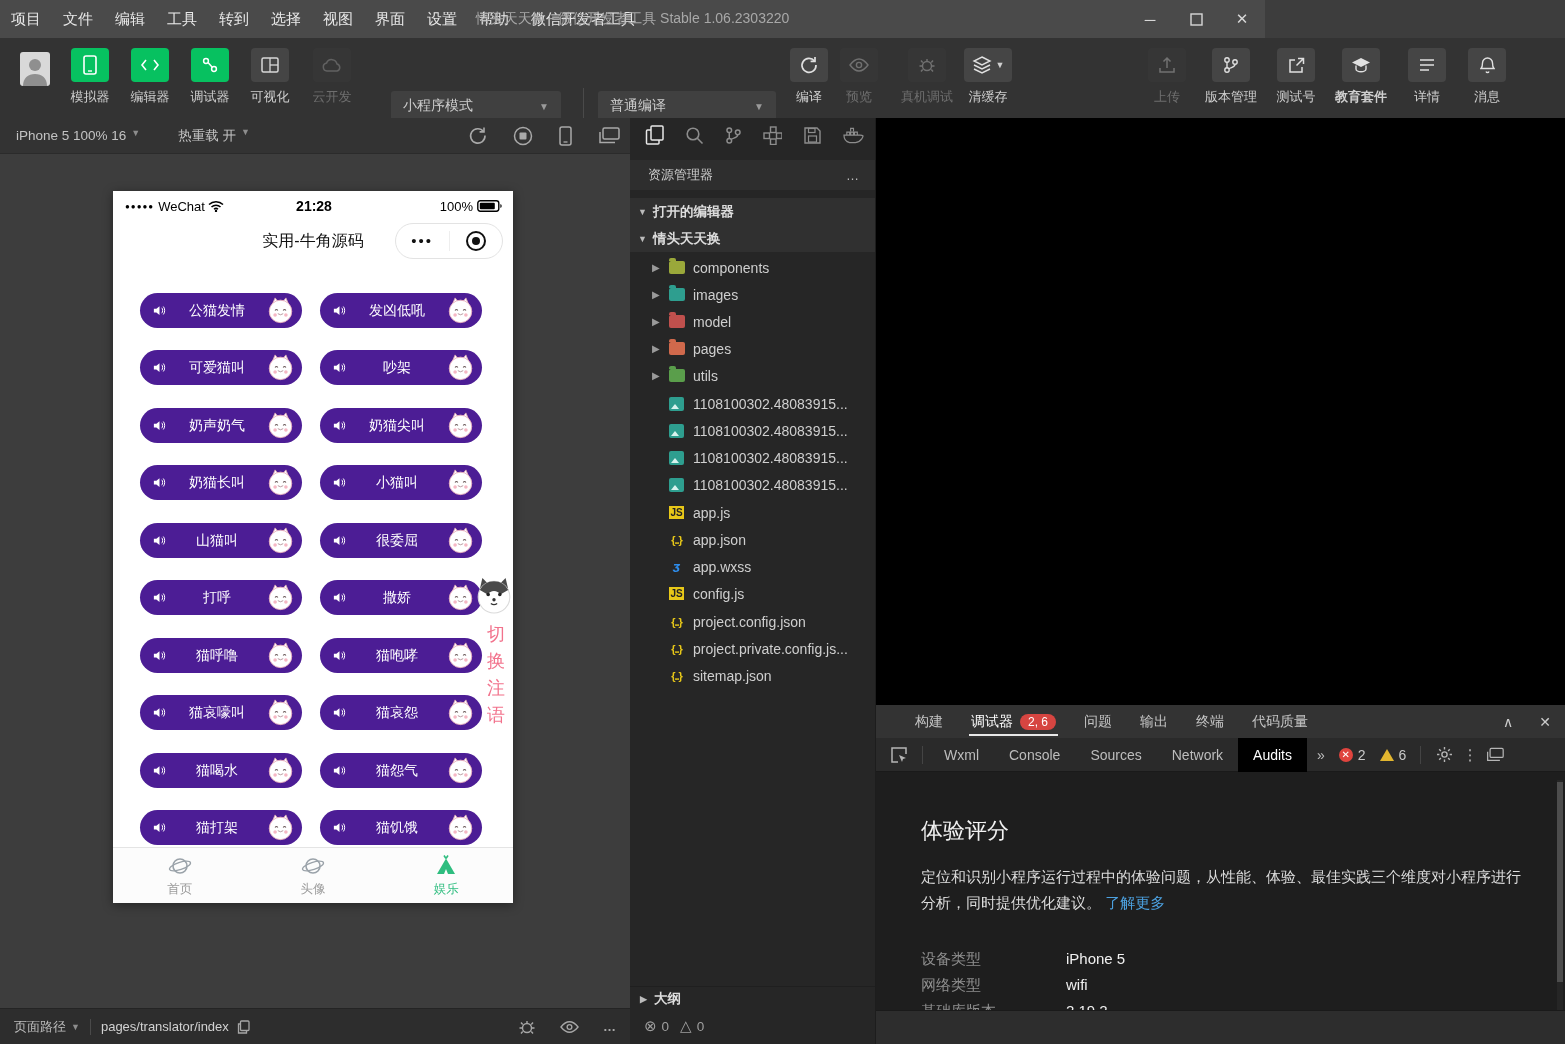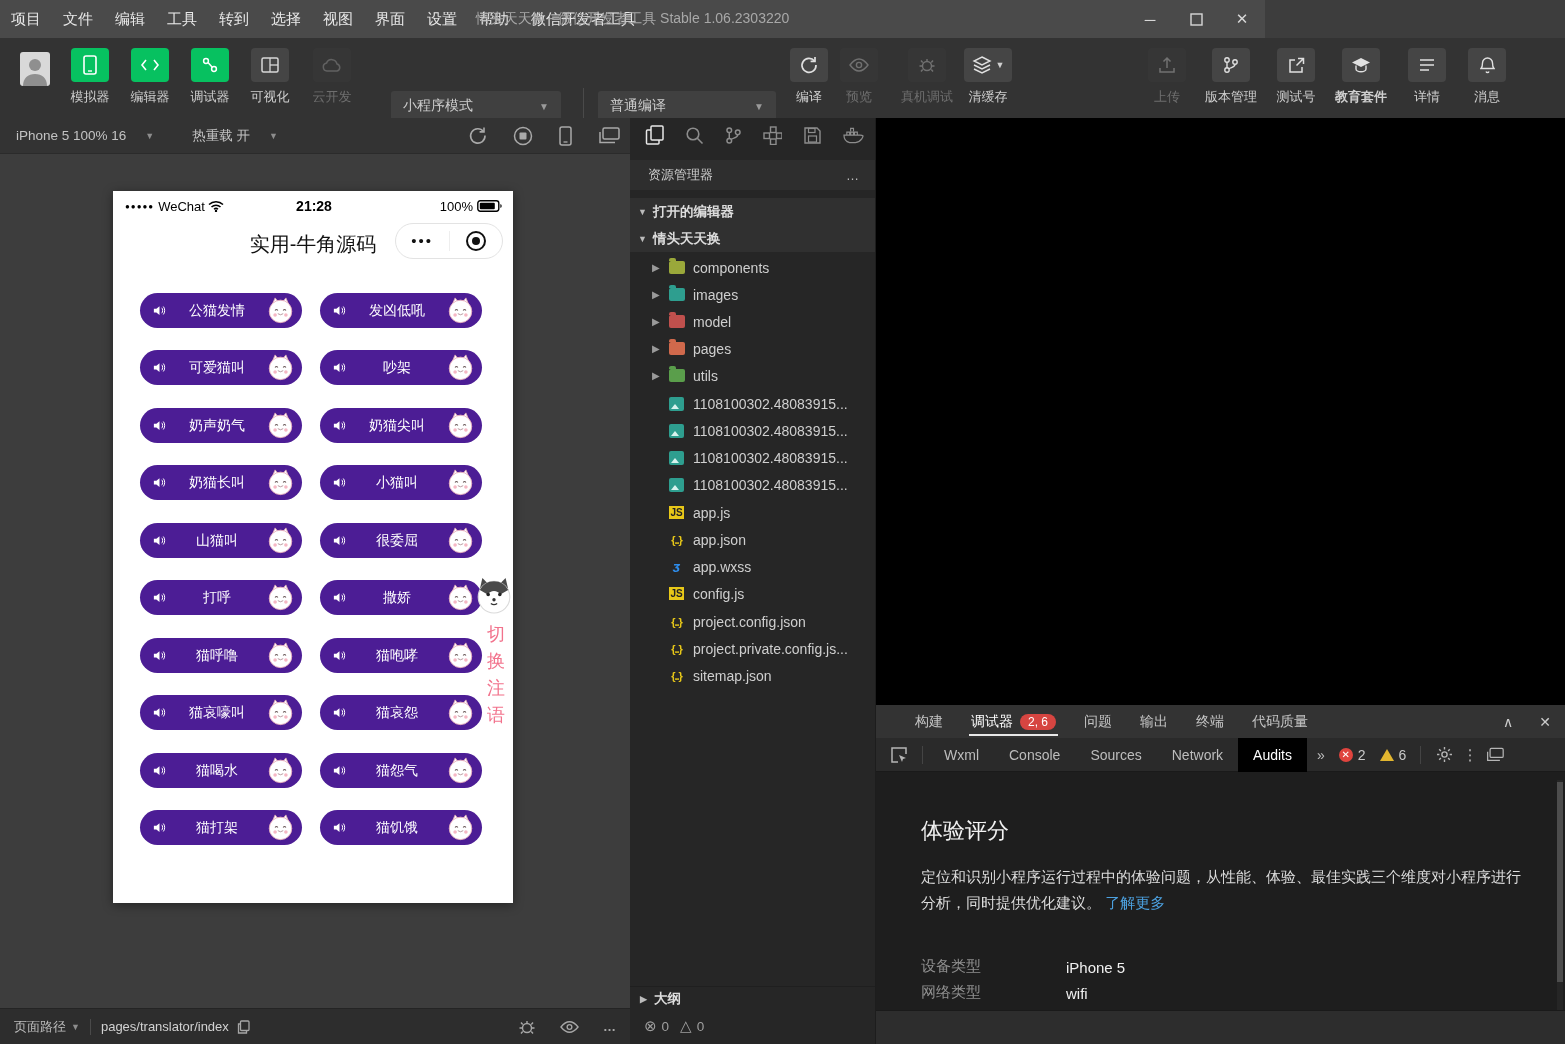--- a/index.html
+++ b/index.html
@@ -28,30 +28,30 @@
   .tbtn.disabled .ibox { opacity:.45; }
   .select { position:absolute; top:53px; height:30px; background:#404040; border-radius:3px; color:#cccccc;
     font-size:14px; display:flex; align-items:center; padding:0 12px; }
   .select .caret { margin-left:auto; color:#9a9a9a; font-size:10px; }
   .vsep { position:absolute; top:50px; width:1px; height:36px; background:#4a4a4a; }
 
   
   .sim-panel { position:absolute; top:118px; left:0; width:630px; height:890px; background:#3d3d3d; }
   .sim-toolbar { position:absolute; top:0; left:0; right:0; height:36px; background:#333333; border-bottom:1px solid #2b2b2b;
     display:flex; align-items:center; color:#c3c3c3; font-size:13.5px; }
-  .sim-tool-item { padding:0 10px; display:flex; align-items:center; gap:19px; }
+  .sim-tool-item { padding:0 10px; display:flex; gap:5px; }
   .sim-icons { position:absolute; right:10px; display:flex; gap:26px; align-items:center; }
 
   
   .phone { position:absolute; left:113px; top:73px; width:400px; height:712px; background:#ffffff;
     box-shadow:0 2px 10px rgba(0,0,0,.4); overflow:hidden; }
   .pstatus { position:absolute; top:6px; left:12px; right:10px; height:18px; display:flex; align-items:center; color:#000; font-size:13px; }
   .ptime { position:absolute; left:50%; transform:translateX(-50%); font-size:14px; font-weight:bold; }
   .pbattery { margin-left:auto; display:flex; align-items:center; gap:4px; }
-  .pnav-title { position:absolute; top:40px; left:0; right:0; text-align:center; font-size:20px; color:#111; }
+  .pnav-title { position:absolute; top:40px; left:0; right:0; text-align:center; font-size:16px; color:#111; }
   .capsule { position:absolute; top:32px; left:282px; width:108px; height:36px; border:1px solid #e3e3e3; border-radius:18px;
     display:flex; align-items:center; background:#fff; }
   .capsule .dots { flex:1; text-align:center; letter-spacing:2px; font-size:15px; color:#111; line-height:10px; }
   .capsule .cdiv { width:1px; height:20px; background:#eeeeee; }
   .capsule .target { flex:1; display:flex; justify-content:center; }
   .pill { position:absolute; width:162px; height:35px; background:#4c1d95; border-radius:18px;
     display:flex; align-items:center; padding:0 8px 0 12px; }
   .pill .plabel { flex:1; text-align:center; color:#ffffff; font-size:14px; white-space:nowrap; }
   .float-tip { position:absolute; left:372px; top:430px; width:22px; color:#f2728c; font-size:18px; line-height:27px; text-align:center; }
   .husky { position:absolute; left:362px; top:385px; }
@@ -109,21 +109,21 @@
   .devbar .dsep { width:1px; height:18px; background:#444; margin:0 6px; }
   .count { display:flex; align-items:center; gap:5px; margin-left:14px; color:#c9c9c9; }
   .dot-err { width:14px; height:14px; border-radius:50%; background:#e0443e; color:#fff; font-size:10px;
     display:flex; align-items:center; justify-content:center; }
   .tri-warn { width:0; height:0; border-left:7px solid transparent; border-right:7px solid transparent; border-bottom:12px solid #e2b62f; position:relative; }
   .audits { position:absolute; top:67px; left:0; right:8px; bottom:34px; overflow:hidden; padding:44px 24px 0 45px; color:#e3e3e3; }
   .audits h1 { font-size:22px; font-weight:normal; color:#f2f2f2; }
   .audits .desc { margin-top:18px; font-size:15px; line-height:26px; max-width:600px; color:#dcdcdc; }
   .audits .link { color:#4ca1e0; }
   .kv { margin-top:34px; }
-  .kv-row { display:flex; height:26px; align-items:flex-end; font-size:15px; }
+  .kv-row { display:flex; height:26px; align-items:flex-start; font-size:15px; }
   .kv-row .k { width:145px; color:#8f8f8f; }
   .kv-row .v { color:#f0f0f0; }
   .dbg-bottom { position:absolute; left:0; right:0; bottom:0; height:34px; background:#2d2d2d; border-top:1px solid #1a1a1a; }
   .dbg-scroll { position:absolute; right:2px; top:75px; width:6px; height:230px; background:#262626; }
   .dbg-scroll .thumb { position:absolute; top:2px; width:6px; height:200px; background:#4d4d4d; }
 </style>
 </head>
 <body>
 
 <div class="titlebar">
@@ -701,20 +701,43 @@
           <path d="M15 26q3 2.4 6 0" stroke="#333" stroke-width="1.2" fill="none"></path>
         </svg>
     </div>
     <div class="float-tip">
       <div>切</div>
       <div>换</div>
       <div>注</div>
       <div>语</div>
     </div>
 
+    <div class="ptabbar">
+      <div class="ptab">
+        <svg width="24" height="24" viewBox="0 0 24 24">
+            <circle cx="12" cy="12" r="7" fill="none" stroke="#9aa2a9" stroke-width="1.6"></circle>
+            <ellipse cx="12" cy="12" rx="11" ry="3.6" fill="none" stroke="#9aa2a9" stroke-width="1.3" transform="rotate(-18 12 12)"></ellipse>
+          </svg>
+        <span>首页</span>
+      </div>
+      <div class="ptab">
+        <svg width="24" height="24" viewBox="0 0 24 24">
+            <circle cx="12" cy="12" r="7" fill="none" stroke="#9aa2a9" stroke-width="1.6"></circle>
+            <ellipse cx="12" cy="12" rx="11" ry="3.6" fill="none" stroke="#9aa2a9" stroke-width="1.3" transform="rotate(-18 12 12)"></ellipse>
+          </svg>
+        <span>头像</span>
+      </div>
+      <div class="ptab active">
+        <svg width="24" height="24" viewBox="0 0 24 24">
+            <path d="M12 4.5L3 20h7l2-5 2 5h7z" fill="#2ebd7f"></path>
+            <path d="M12 4.5L10 1.5M12 4.5l2-3" stroke="#2ebd7f" stroke-width="1.6"></path>
+          </svg>
+        <span>娱乐</span>
+      </div>
+    </div>
   </div>
 </div>
 
 <div class="statusbar">
   <span style="margin-left:14px;">页面路径</span>
   <span style="font-size:9px;color:#8d8d8d;margin-left:5px;">▼</span>
   <span class="sep"></span>
   <span style="color:#d2d2d2;">pages/translator/index</span>
   <svg width="13" height="14" viewBox="0 0 13 14" style="margin-left:8px;">
       <rect x="3.5" y="1" width="8.5" height="9.5" rx="1" fill="none" stroke="#a7a7a7" stroke-width="1.3"></rect>

